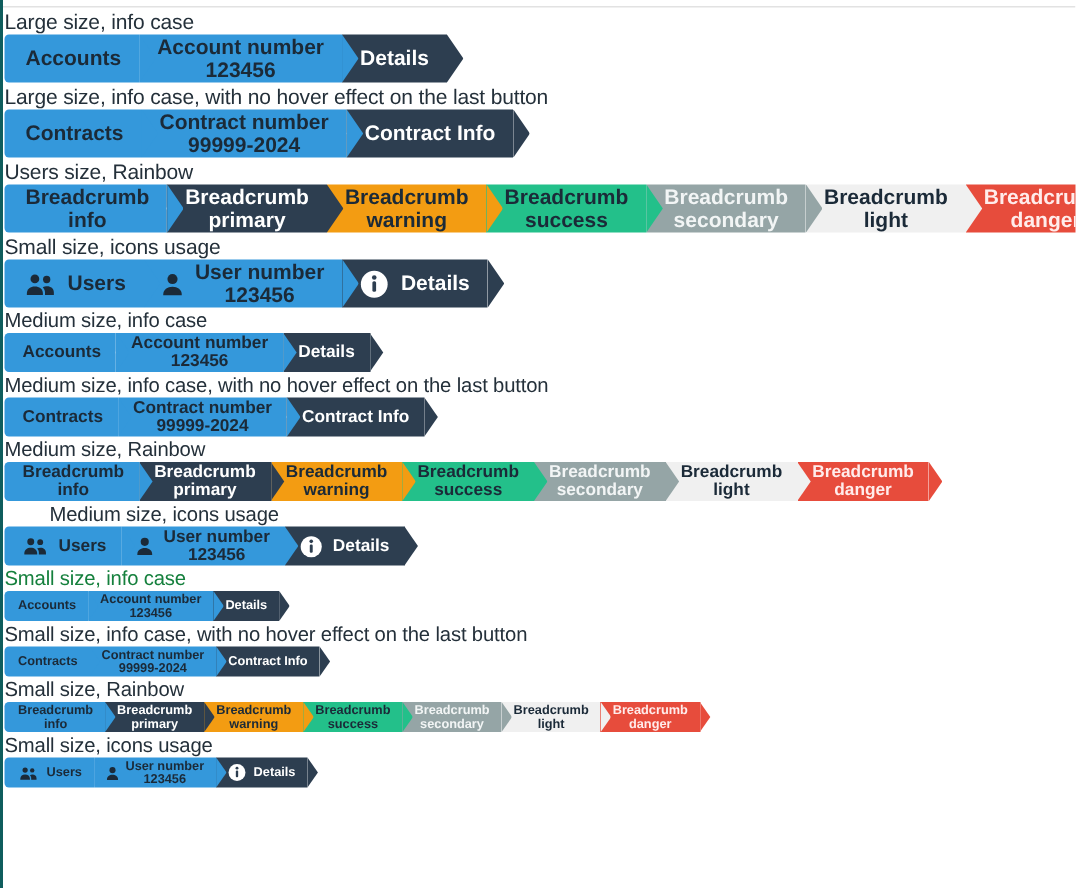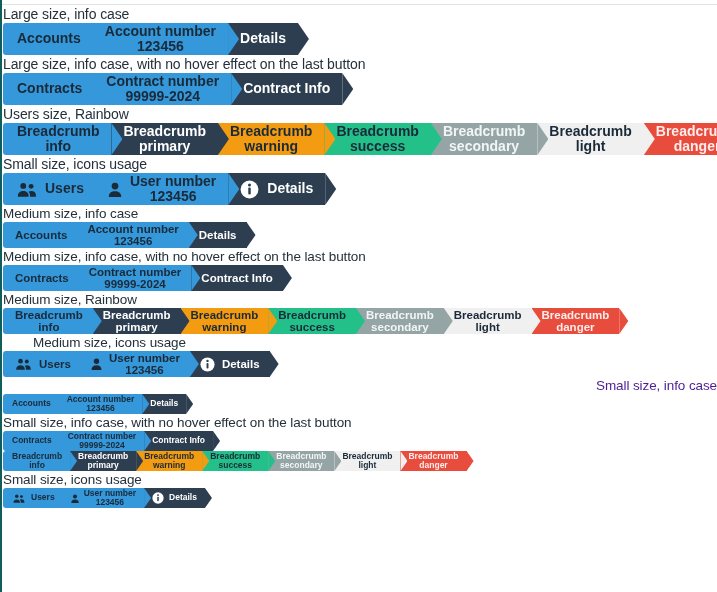--- a/index.html
+++ b/index.html
@@ -210,38 +210,39 @@
             </svg></span><span class="lbl">User number
 123456</span></div>
         <div class="crumb" style="background: rgb(45, 62, 80); color: rgb(255, 255, 255); z-index: 18;"><span class="ico"><svg width="15" height="15" viewBox="0 0 20 20">
               <circle cx="10" cy="10" r="9.4" fill="#ffffff"></circle>
               <rect x="8.7" y="7.9" width="2.6" height="7.4" rx="1.1" fill="#2d3e50"></rect>
               <circle cx="10" cy="5.2" r="1.6" fill="#2d3e50"></circle>
             </svg></span><span class="lbl">Details</span></div>
       </div>
     </div>
     <div class="row-wrap">
-      <div class="caption" style="color: #4c1d95; text-align: right;">Small size, info case</div>
+      <div class="caption" style="color: #15803d;">Small size, info case</div>
       <div class="bc sz-sm">
         <div class="crumb first" style="background: rgb(52, 152, 219); color: rgb(27, 42, 56); z-index: 20;"><span class="lbl">Accounts</span></div>
         <div class="crumb" style="background: rgb(52, 152, 219); color: rgb(27, 42, 56); z-index: 19;"><span class="lbl">Account number
 123456</span></div>
         <div class="crumb" style="background: rgb(45, 62, 80); color: rgb(255, 255, 255); z-index: 18;"><span class="lbl">Details</span></div>
       </div>
     </div>
     <div class="row-wrap">
       <div class="caption" style="color: rgb(36, 48, 58);">Small size, info case, with no hover effect on the last button</div>
       <div class="bc sz-sm">
         <div class="crumb first" style="background: rgb(52, 152, 219); color: rgb(27, 42, 56); z-index: 20;"><span class="lbl">Contracts</span></div>
         <div class="crumb" style="background: rgb(52, 152, 219); color: rgb(27, 42, 56); z-index: 19;"><span class="lbl">Contract number
 99999-2024</span></div>
         <div class="crumb" style="background: rgb(45, 62, 80); color: rgb(255, 255, 255); z-index: 18;"><span class="lbl">Contract Info</span></div>
       </div>
     </div>
     <div class="row-wrap">
+      <div class="caption" style="color: rgb(36, 48, 58);">Small size, Rainbow</div>
       <div class="bc sz-sm">
         <div class="crumb first" style="background: rgb(52, 152, 219); color: rgb(27, 42, 56); z-index: 20;"><span class="lbl">Breadcrumb
 info</span></div>
         <div class="crumb" style="background: rgb(45, 62, 80); color: rgb(255, 255, 255); z-index: 19;"><span class="lbl">Breadcrumb
 primary</span></div>
         <div class="crumb" style="background: rgb(243, 156, 18); color: rgb(27, 42, 56); z-index: 18;"><span class="lbl">Breadcrumb
 warning</span></div>
         <div class="crumb" style="background: rgb(35, 192, 138); color: rgb(27, 42, 56); z-index: 17;"><span class="lbl">Breadcrumb
 success</span></div>
         <div class="crumb" style="background: rgb(149, 165, 166); color: rgb(242, 245, 245); z-index: 16;"><span class="lbl">Breadcrumb

